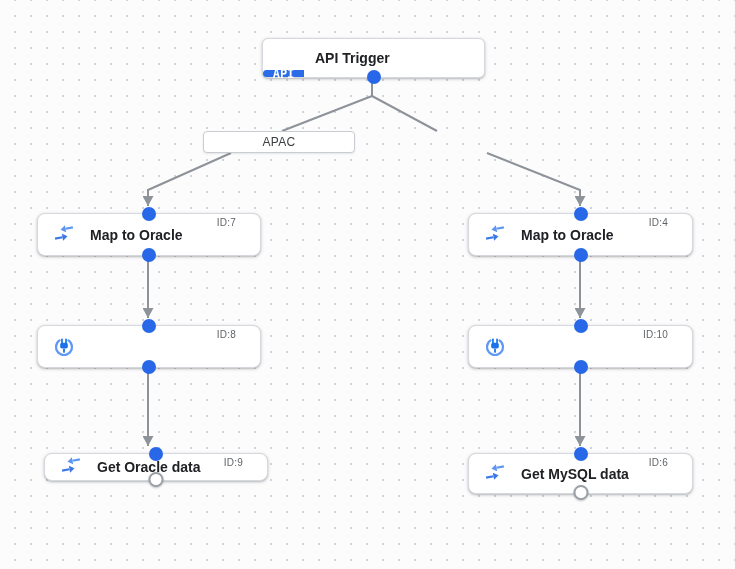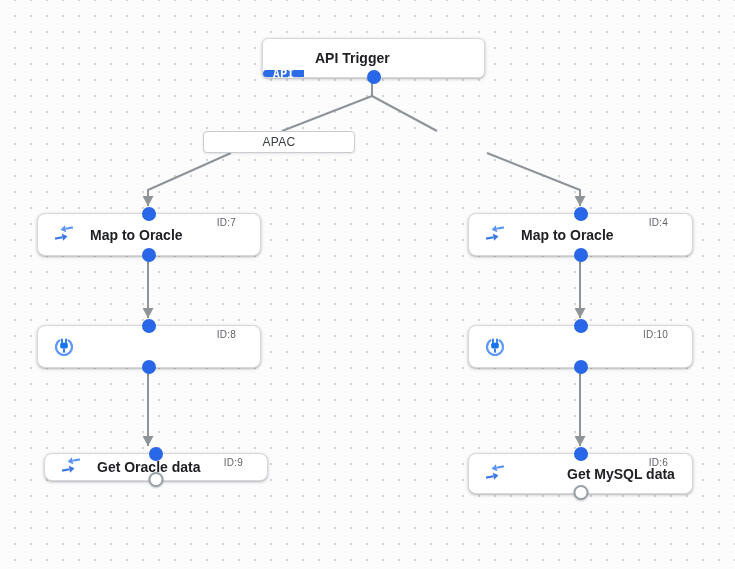--- a/index.html
+++ b/index.html
@@ -51,21 +51,21 @@
     position:absolute;width:224px;height:43px;
     background:#fff;border:1px solid #d5d8dc;border-radius:8px;
     box-shadow:0 1px 2px rgba(60,64,67,.28), 0 1px 4px rgba(60,64,67,.14);
     display:flex;align-items:center;z-index:2;box-sizing:border-box;
   }
   #node-map-oracle{left:37px;top:213px;}
   #node-fetch-oracle{left:37px;top:325px;}
   #node-get-oracle{left:37px;top:453px;height:28px;margin-left:7px;}
   #node-map-mysql{left:468px;top:213px;width:225px;}
   #node-fetch-mysql{left:468px;top:325px;width:225px;}
-  #node-get-mysql{left:468px;top:453px;width:225px;height:41px;gap:46px;}
+  #node-get-mysql{left:468px;top:453px;width:225px;height:41px;}
 
   .node-icon{margin-left:15px;margin-right:15px;width:22px;height:22px;flex:0 0 auto;display:flex;align-items:center;justify-content:center;}
   .node-label{font-size:14px;font-weight:700;color:#202124;white-space:nowrap;text-align:center;}
   .node-id{
     position:absolute;top:3px;right:24px;
     font-size:10px;color:#5f6368;letter-spacing:.2px;
   }
 
   
   .dot{

